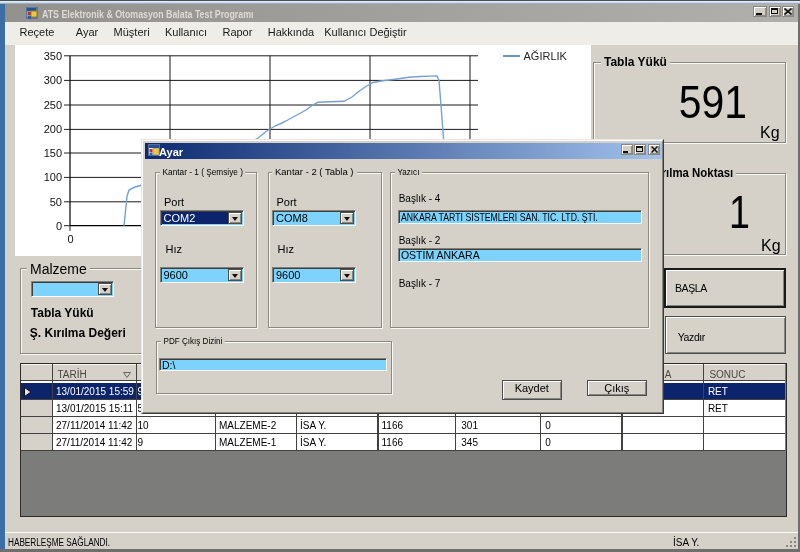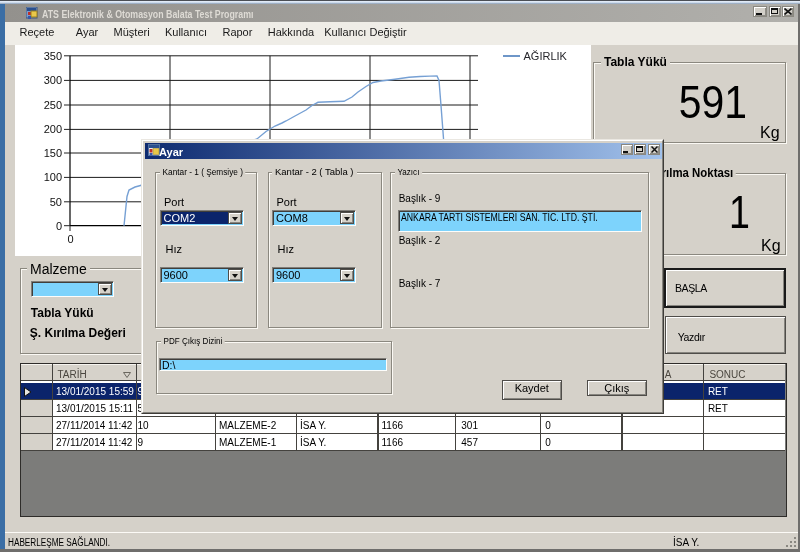--- a/index.html
+++ b/index.html
@@ -176,21 +176,21 @@
   <div class="abs" style="left:279px;top:56px;">İSA Y.</div>
   <div class="abs" style="left:360.5px;top:56px;">1166</div>
   <div class="abs" style="left:440.3px;top:56px;">301</div>
   <div class="abs" style="left:524.3px;top:56px;">0</div>
 
   <div class="abs" style="left:35px;top:73px;">27/11/2014 11:42</div>
   <div class="abs" style="left:116.5px;top:73px;">9</div>
   <div class="abs" style="left:198px;top:73px;">MALZEME-1</div>
   <div class="abs" style="left:279px;top:73px;">İSA Y.</div>
   <div class="abs" style="left:360.5px;top:73px;">1166</div>
-  <div class="abs" style="left:440.3px;top:73px;">457</div>
+  <div class="abs" style="left:440.3px;top:73px;">345</div>
   <div class="abs" style="left:524.3px;top:73px;">0</div>
 </div>
 
 <div class="abs" style="left:4.5px;top:531.5px;width:793.5px;height:1.5px;background:#FCFAF6;"></div>
 <div class="abs" style="left:4.5px;top:533px;width:793.5px;height:16px;background:#D5D1C9;"></div>
 <div class="abs" style="left:8px;top:536.5px;font-size:10px;transform:scaleX(0.82);transform-origin:0 50%;white-space:nowrap;">HABERLEŞME SAĞLANDI.</div>
 <div class="abs" style="left:673px;top:536.5px;font-size:10px;">İSA Y.</div>
 <svg class="abs" style="left:786px;top:537px;" width="12" height="12" viewBox="0 0 12 12">
   <g fill="#8A8881">
     <rect x="8" y="0" width="2" height="2"></rect>
@@ -248,25 +248,28 @@
   </div>
   <div class="abs" style="left:136px;top:103px;">Hız</div>
   <div class="abs sunken" style="left:130.5px;top:127px;width:84px;height:16px;">
     <div class="abs" style="left:3px;top:1.5px;line-height:12px;">9600</div>
     <div class="abs bevel-out" style="right:1px;top:1px;width:14px;height:12px;"></div>
     <div class="abs" style="right:5px;top:6px;width:0;height:0;border:3.5px solid transparent;border-top:4px solid #111;"></div>
   </div>
 
   <div class="abs etched" style="left:248.5px;top:32px;width:258.5px;height:156.5px;"></div>
   <div class="gbcap" style="left:253px;top:27px;font-size:9.5px;transform:scaleX(0.85);transform-origin:0 50%;">Yazıcı</div>
-  <div class="abs" style="left:257.2px;top:53.5px;font-size:10px;">Başlık - 9</div>
-  <div class="abs sunken" style="left:256.4px;top:70px;width:244px;height:22px;">
+  <div class="abs" style="left:257.2px;top:53.5px;font-size:10px;">Başlık - 4</div>
+  <div class="abs sunken" style="left:256.4px;top:70px;width:244px;height:14px;">
     <div class="abs" style="left:2px;top:1px;font-size:10.5px;line-height:11px;white-space:nowrap;transform:scaleX(0.83);transform-origin:0 50%;">ANKARA TARTI SİSTEMLERİ SAN. TİC. LTD. ŞTİ.</div>
   </div>
   <div class="abs" style="left:257.2px;top:95.5px;font-size:10px;">Başlık - 2</div>
+  <div class="abs sunken" style="left:256.4px;top:108px;width:244px;height:14px;">
+    <div class="abs" style="left:2px;top:1px;font-size:10.5px;line-height:11px;">OSTİM ANKARA</div>
+  </div>
   <div class="abs" style="left:257.2px;top:138px;font-size:10px;">Başlık - 7</div>
 
   <div class="abs etched" style="left:14.5px;top:201px;width:236px;height:53.5px;"></div>
   <div class="gbcap" style="left:19.5px;top:196px;font-size:9.5px;transform:scaleX(0.85);transform-origin:0 50%;">PDF Çıkış Dizini</div>
   <div class="abs sunken" style="left:17.5px;top:218.5px;width:228px;height:13px;">
     <div class="abs" style="left:2px;top:0.5px;font-size:10.5px;line-height:11px;">D:\</div>
   </div>
 
   <div class="abs bevel-out" style="left:360px;top:240.5px;width:60.5px;height:20px;text-align:center;line-height:14px;">Kaydet</div>
   <div class="abs bevel-out" style="left:445px;top:240.5px;width:60.5px;height:16px;text-align:center;line-height:14px;">Çıkış</div>

